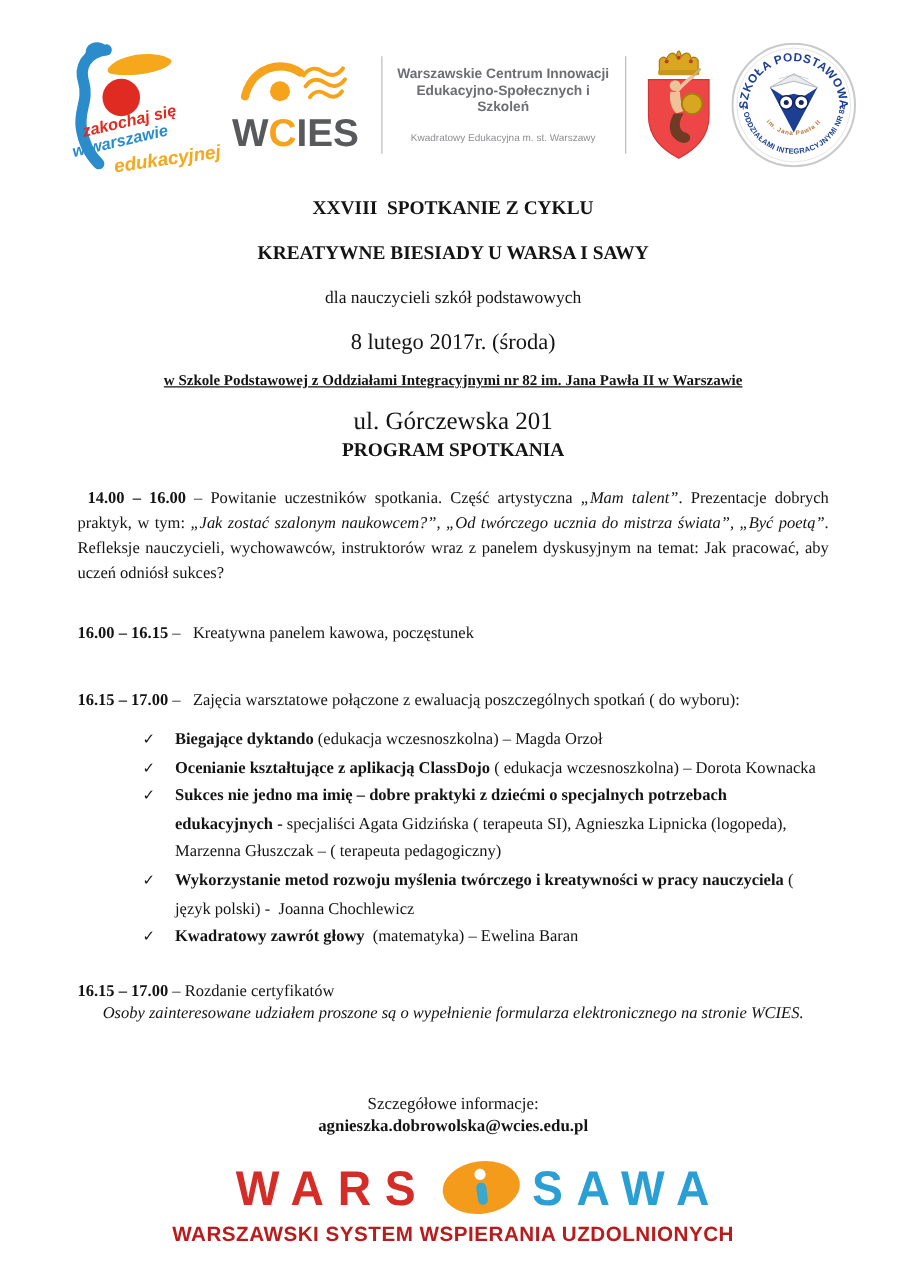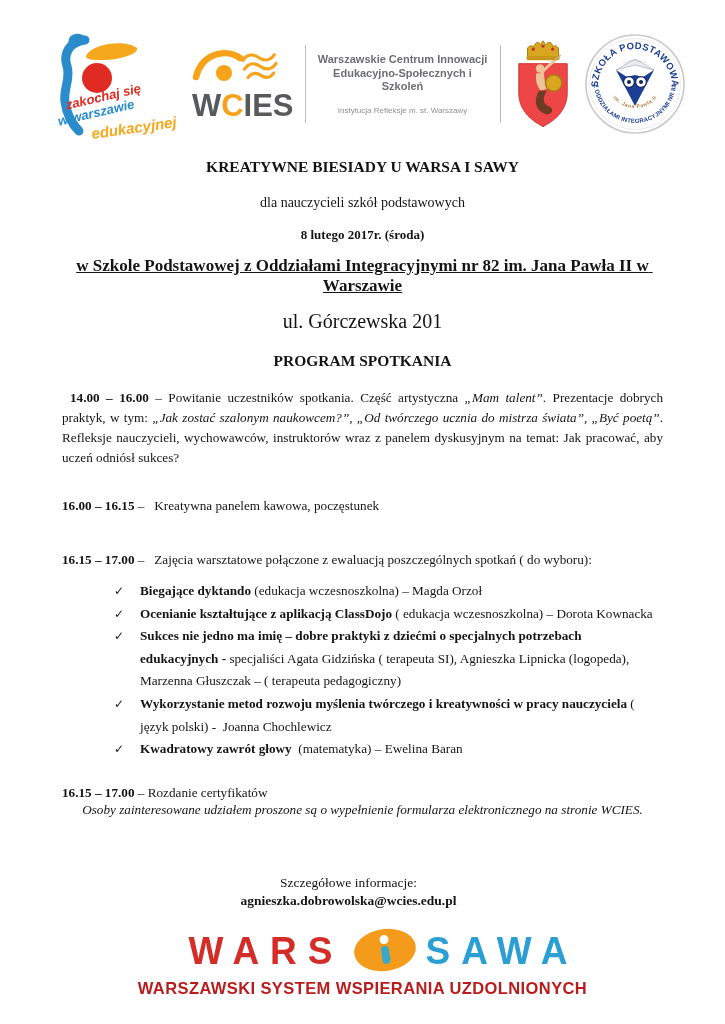--- a/index.html
+++ b/index.html
@@ -7,61 +7,61 @@
         font-family:"Liberation Serif", serif;color:#141414;overflow:hidden;}
 
   
   .header{position:absolute;top:28px;left:0;width:725px;height:112px;
           display:flex;align-items:center;justify-content:center;gap:11px;}
   .zk-logo{width:130px;height:106px;position:relative;flex:0 0 auto;}
   .zk-text{position:absolute;font-family:"Liberation Sans",sans-serif;font-weight:bold;font-style:italic;white-space:nowrap;}
   .zk1{left:24px;top:58px;transform:rotate(-13deg);color:#e02b22;font-size:13px;}
   .zk2{left:16px;top:74px;transform:rotate(-13deg);color:#2b8ccb;font-size:13px;}
   .zk3{left:50px;top:88px;transform:rotate(-8deg);color:#f5a81c;font-size:15px;}
-  .wcies{width:112px;height:86px;flex:0 0 auto;text-align:right;}
+  .wcies{width:112px;height:86px;flex:0 0 auto;text-align:left;}
   .wcies-word{font-family:"Liberation Sans",sans-serif;font-weight:bold;font-size:31px;
               letter-spacing:0px;color:#58595b;line-height:30px;margin-top:2px;margin-left:4px;}
   .wcies-word .c{color:#f7a21b;}
   .vdiv{width:1px;height:78px;background:#bdbdbd;flex:0 0 auto;}
   .wcies-center{width:172px;text-align:center;font-family:"Liberation Sans",sans-serif;
                 color:#6d6e71;flex:0 0 auto;}
   .wcies-center .b{font-weight:bold;font-size:11px;line-height:13.5px;}
   .wcies-center .s{font-size:8px;color:#8e8f92;margin-top:12px;}
   .coat{width:62px;height:98px;flex:0 0 auto;}
   .school{width:100px;height:100px;flex:0 0 auto;}
 
   
   .titles{position:absolute;top:158px;left:62px;width:601px;text-align:center;}
   .t-line{white-space:pre-wrap;}
   .t1{font-weight:bold;font-size:15.5px;margin-bottom:18px;}
   .t2{font-weight:bold;font-size:15.5px;margin-bottom:19px;}
   .t3{font-size:14px;margin-bottom:16px;}
-  .t4{font-weight:bold;font-size:13px;margin-bottom:13px;}
-  .t5{font-weight:bold;font-size:17px;text-decoration:underline;margin-bottom:14px;}
+  .t4{font-weight:normal;font-size:18px;margin-bottom:13px;}
+  .t5{font-weight:bold;font-size:12px;text-decoration:underline;margin-bottom:14px;}
   .t6{font-size:20px;}
 
   
   .program{position:absolute;top:352px;left:62px;width:601px;font-size:13.2px;}
   .p-heading{text-align:center;font-weight:bold;font-size:15.5px;}
   .p-para{margin-top:18px;line-height:20px;text-align:justify;text-indent:8px;}
   .time{font-weight:bold;}
   .p-line{line-height:20px;white-space:pre-wrap;}
   .p-item2{margin-top:28px;}
   .p-item3{margin-top:34px;}
   .p-bullets{margin:10px 0 0 0;padding:0;list-style:none;}
   .p-bullets li{position:relative;padding-left:78px;line-height:22.6px;}
   .p-bullets .check{position:absolute;left:52px;top:0;font-family:"DejaVu Sans",sans-serif;font-size:12px;}
   .lead{font-weight:bold;}
   .rest{white-space:pre-wrap;}
   .p-item4{margin-top:22px;}
 
   
   .note{position:absolute;top:802px;left:62px;width:601px;text-align:center;
         font-style:italic;font-size:13.2px;}
-  .contact{position:absolute;top:874px;left:48px;width:601px;text-align:center;font-size:13.5px;line-height:17.5px;}
+  .contact{position:absolute;top:874px;left:62px;width:601px;text-align:center;font-size:13.5px;line-height:17.5px;}
   .contact .email{font-weight:bold;}
 
   
   .footer{position:absolute;top:924px;left:0;width:725px;text-align:center;}
   .ws-row{display:flex;align-items:center;justify-content:center;gap:10px;height:52px;padding-left:42px;}
   .ws-word{font-family:"Liberation Sans",sans-serif;font-weight:bold;font-size:37px;
            letter-spacing:11px;line-height:1;transform:scaleY(1.05);}
   .ws-wars{color:#d42d28;}
   .ws-sawa{color:#2b9fd4;}
   .ws-oval{width:62px;height:42px;background:#f59b1c;border-radius:50%;
@@ -101,21 +101,21 @@
         </g>
       </svg>
       <div class="wcies-word"><span>W</span><span class="c">C</span><span>IES</span></div>
     </div>
 
     <div class="vdiv"></div>
 
     <div class="wcies-center">
       <div class="b">Warszawskie Centrum Innowacji</div>
       <div class="b">Edukacyjno-Społecznych i Szkoleń</div>
-      <div class="s">Instytucja Refleksje m. st. Warszawy</div>
+      <div class="s">Kwadratowy Edukacyjna m. st. Warszawy</div>
     </div>
 
     <div class="vdiv"></div>
 
     <svg class="coat" viewBox="0 0 64 98">
       <path d="M16,22 L16,12 C16,12 19,7 22,11 C24,6 28,4 30,9 C31,3 33,3 34,9 C38,4 42,6 42,11 C45,7 48,12 48,12 L48,22 Z" fill="#d9a61f" stroke="#a87c12" stroke-width="1"></path>
       <circle cx="22" cy="13" r="1.6" fill="#c23333"></circle>
       <circle cx="32" cy="10" r="1.6" fill="#c23333"></circle>
       <circle cx="42" cy="13" r="1.6" fill="#c23333"></circle>
       <rect x="15" y="20" width="34" height="4.5" rx="1.5" fill="#c8961a"></rect>
@@ -149,20 +149,21 @@
       <text font-family="Liberation Sans, sans-serif" font-size="6" font-weight="bold" fill="#1c3f94" letter-spacing="0.2">
         <textPath href="#arcBottom" startOffset="50%" text-anchor="middle">Z ODDZIAŁAMI INTEGRACYJNYMI NR 82</textPath>
       </text>
       <text font-family="Liberation Sans, sans-serif" font-size="5" font-weight="bold" fill="#b5763a" letter-spacing="0.6">
         <textPath href="#arcInner" startOffset="50%" text-anchor="middle">im. Jana Pawła II</textPath>
       </text>
     </svg>
   </div>
 
   <div class="titles">
+    <div class="t-line t1">XXVIII  SPOTKANIE Z CYKLU</div>
     <div class="t-line t2">KREATYWNE BIESIADY U WARSA I SAWY</div>
     <div class="t-line t3">dla nauczycieli szkół podstawowych</div>
     <div class="t-line t4">8 lutego 2017r. (środa)</div>
     <div class="t-line t5">w Szkole Podstawowej z Oddziałami Integracyjnymi nr 82 im. Jana Pawła II w Warszawie</div>
     <div class="t-line t6">ul. Górczewska 201</div>
   </div>
 
   <div class="program">
     <div class="p-heading">PROGRAM SPOTKANIA</div>
 

